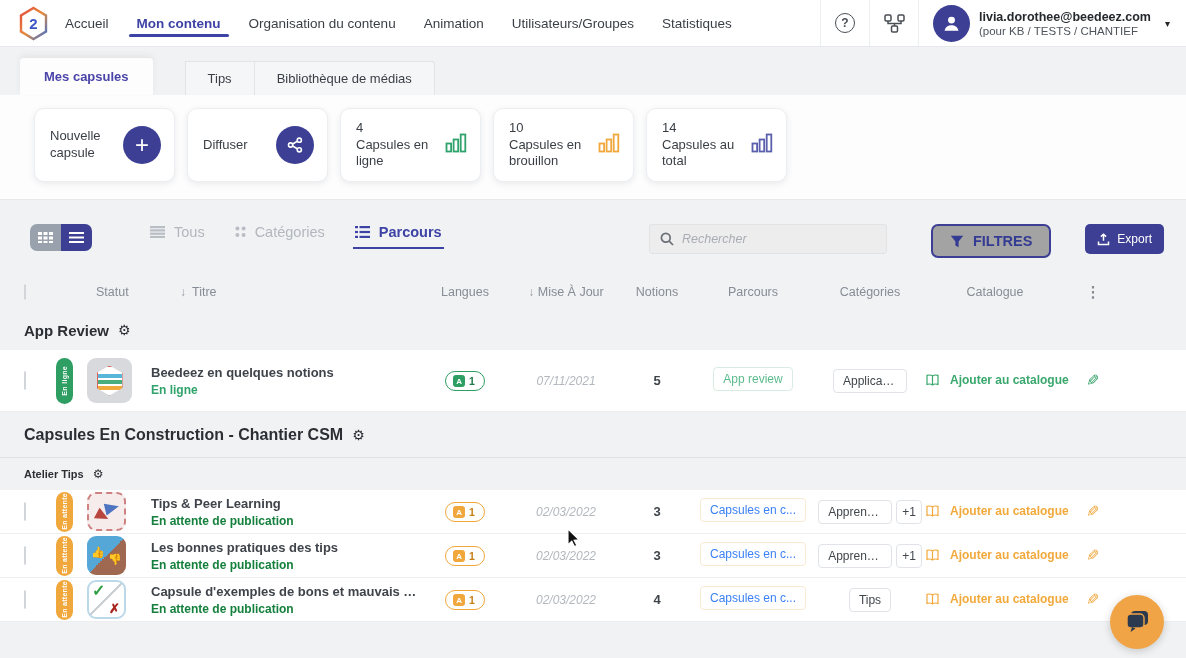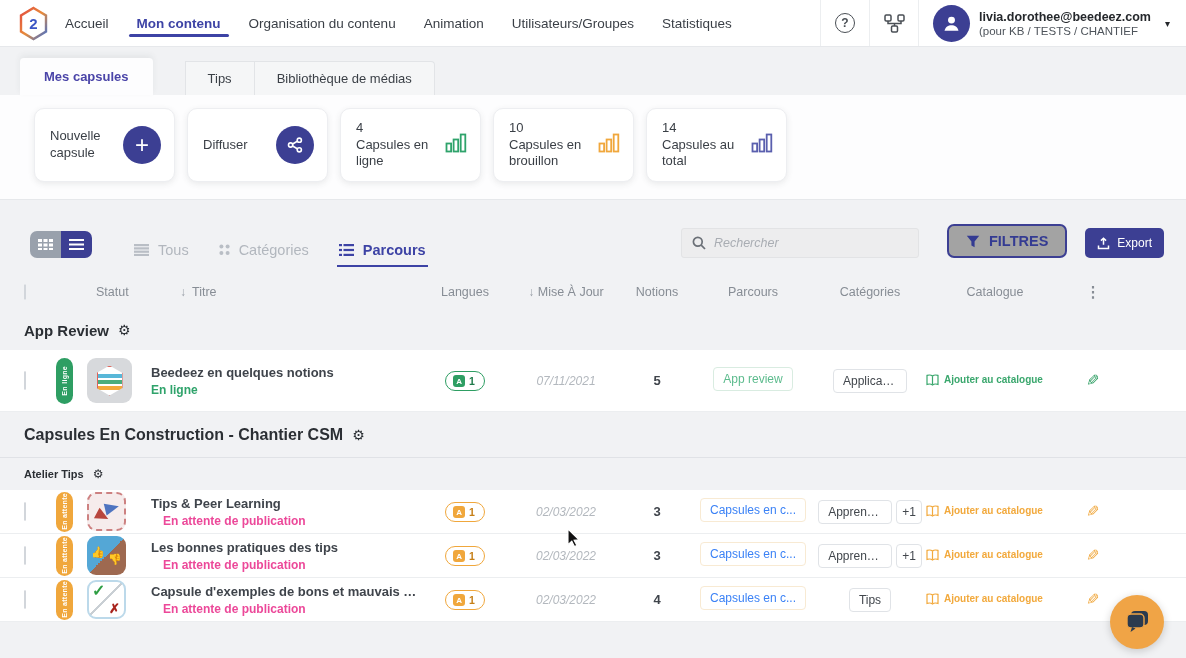--- a/index.html
+++ b/index.html
@@ -33,21 +33,21 @@
   
   .cards-panel { background: #fdfdfe; border-bottom: 1px solid #e6e8eb; padding: 13px 0 17px 34px; display: flex; gap: 12px; }
   .card { background: #fff; border: 1px solid #edeef1; border-radius: 10px; box-shadow: 0 2px 6px rgba(60,64,67,.10); height: 74px; width: 141px; display: flex; align-items: center; justify-content: space-between; padding: 0 13px 0 15px; }
   .card-label { font-size: 13px; color: #3a3f46; line-height: 1.3; max-width: 72px; }
   .circle-btn { width: 38px; height: 38px; border-radius: 50%; background: #3c3f93; color: #fff; display: flex; align-items: center; justify-content: center; font-size: 24px; font-weight: 400; cursor: pointer; flex: none; }
   .stat-text { font-size: 13px; color: #3a3f46; line-height: 1.3; }
   .stat-ico { flex: none; }
   .stat-0 .stat-ico { color: #2fa36b; } .stat-1 .stat-ico { color: #f0a73c; } .stat-2 .stat-ico { color: #5a5fae; }
 
   
-  .toolbar { display: flex; align-items: flex-end; margin: 24px 22px 0 30px; height: 34px; }
+  .toolbar { display: flex; align-items: flex-start; margin: 24px 22px 0 30px; height: 34px; gap: 16px; }
   .view-toggle { display: flex; border-radius: 7px; overflow: hidden; cursor: pointer; }
   .vt-btn { width: 31px; height: 27px; display: flex; align-items: center; justify-content: center; }
   .vt-grid { background: #99a1ac; } .vt-list { background: #3c3f93; }
   .filter-tabs { display: flex; gap: 30px; margin-left: 42px; align-items: center; }
   .ftab { display: flex; gap: 9px; align-items: center; font-size: 14.5px; color: #b2b7be; position: relative; cursor: pointer; }
   .ftab .fico { color: #b9bec5; display: flex; }
   .ftab.active { color: #3d43a5; font-weight: 600; }
   .ftab.active .fico { color: #3d43a5; }
   .ftab.active::after { content: ""; position: absolute; left: -2px; right: -2px; bottom: -9px; height: 2px; background: #3d43a5; }
   .searchbox { margin-left: auto; width: 238px; height: 30px; background: #ededee; border: 1px solid #e2e3e5; border-radius: 3px; display: flex; align-items: center; padding: 0 10px; gap: 8px; }
@@ -100,33 +100,33 @@
   .thumb-planes::after { content: ""; position: absolute; left: 16px; top: 8px; width: 0; height: 0; border-left: 14px solid #4f74c0; border-top: 6px solid transparent; border-bottom: 6px solid transparent; transform: rotate(-14deg); }
   .thumb-goodbad { background: linear-gradient(135deg,#54a7d6 0 50%,#9e6950 50% 100%); }
   .thumb-goodbad i { position: absolute; font-style: normal; font-size: 11px; }
   .thumb-goodbad .tg { left: 4px; top: 10px; color: #14417c; } .thumb-goodbad .tb { right: 4px; bottom: 9px; color: #7c1414; }
   .thumb-checkx { background: linear-gradient(135deg,#fff 0 47%,#c9cfd4 47% 51%,#fff 51% 100%); border: 2px solid #bcd9ea; }
   .thumb-checkx .ck { position: absolute; left: 3px; top: -1px; color: #2e9e43; font-size: 16px; font-weight: 700; font-style: normal; }
   .thumb-checkx .cx { position: absolute; right: 4px; bottom: 1px; color: #a8231d; font-size: 13px; font-weight: 700; font-style: normal; }
   .titlecell { flex: 1; min-width: 0; padding-left: 11px; }
   .t-title { font-size: 13px; font-weight: 700; color: #3f444b; white-space: nowrap; overflow: hidden; text-overflow: ellipsis; cursor: pointer; }
   .t-sub { font-size: 12px; font-weight: 600; margin-top: 3px; }
-  .sub-green { color: #2fa36b; } .sub-orange { color: #ec4899; margin-left: 12px; }
+  .sub-green { color: #2fa36b; } .sub-orange { color: #15803d; }
   .lang-pill { display: inline-flex; align-items: center; gap: 4px; border-radius: 999px; padding: 3px 9px 3px 7px; font-size: 10.5px; font-weight: 700; }
   .lang-green { border: 1.6px solid #2e9e63; color: #1f7a4a; } .lang-green .lang-ico { background: #2e9e63; }
   .lang-orange { border: 1.6px solid #f0a73c; color: #c67f17; } .lang-orange .lang-ico { background: #f0a73c; }
   .lang-ico { width: 12px; height: 12px; border-radius: 3px; color: #fff; font-size: 8px; font-weight: 700; display: inline-flex; align-items: center; justify-content: center; }
   .datecell { font-size: 12px; font-style: italic; color: #b3b8be; }
   .notionscell { font-size: 13px; font-weight: 700; color: #3f444b; }
   .chip { display: inline-block; border: 1px solid #e0e3e7; border-radius: 4px; padding: 4px 9px; font-size: 12px; background: #fff; white-space: nowrap; max-width: 110px; overflow: hidden; text-overflow: ellipsis; }
   .chip-parc-green { color: #5cbb8d; border-color: #d9ece1; }
   .chip-parc-orange { color: #3b82f6; border-color: #f8ead3; }
   .chip-cat { color: #42474d; max-width: 74px; }
   .chip-plus { padding: 4px 5px; color: #42474d; }
-  .catalog-link { display: inline-flex; align-items: center; gap: 5px; font-size: 10px; font-weight: 600; cursor: pointer; white-space: nowrap; }
+  .catalog-link { display: inline-flex; align-items: center; gap: 11px; font-size: 12px; font-weight: 600; cursor: pointer; white-space: nowrap; }
   .cat-green { color: #3aa76d; } .cat-orange { color: #f2a93c; }
   .pencil { font-size: 16px; cursor: pointer; display: inline-block; transform: scaleX(-1); }
   .pen-green { color: #2e9e63; } .pen-orange { color: #f0a73c; }
 
   
   .chat-fab { position: absolute; right: 22px; bottom: 9px; width: 54px; height: 54px; border-radius: 50%; background: #f0a446; display: flex; align-items: center; justify-content: center; cursor: pointer; box-shadow: 0 2px 8px rgba(0,0,0,.18); }
   .cursor { position: absolute; left: 567px; top: 528px; z-index: 50; pointer-events: none; }
 </style>
 </head>
 <body>

